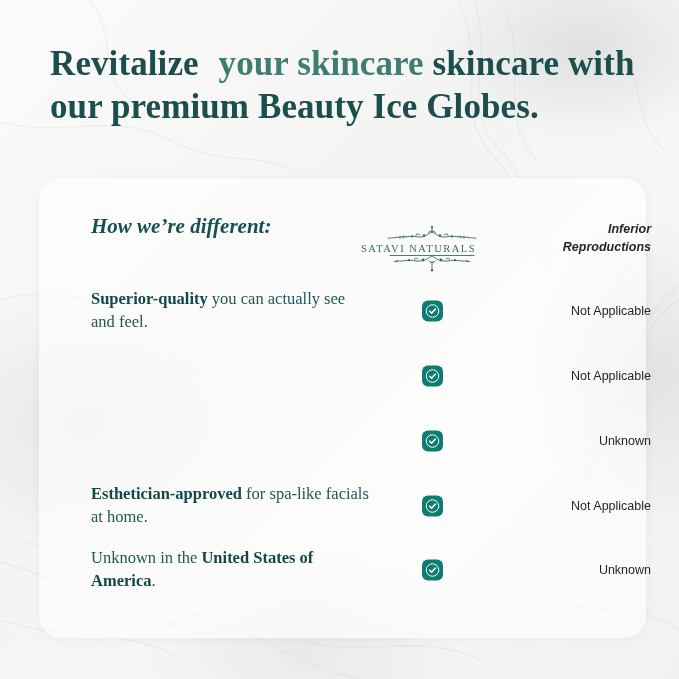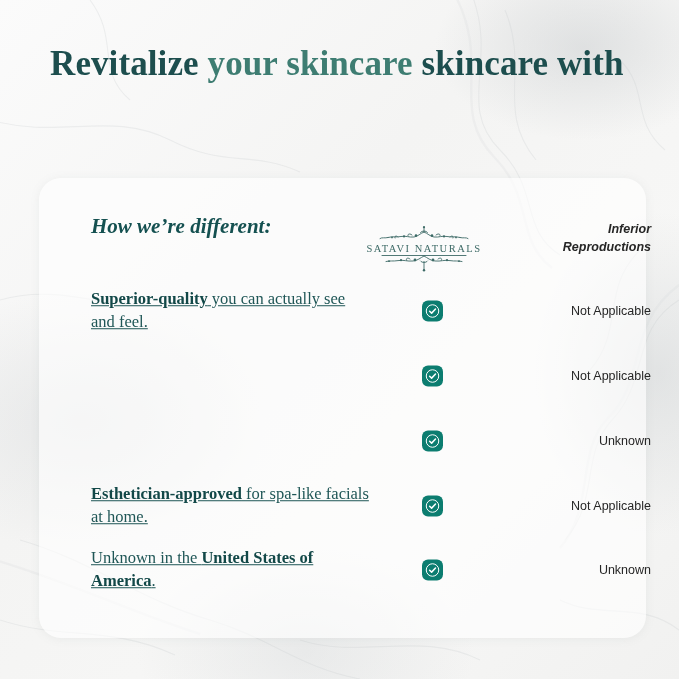--- a/index.html
+++ b/index.html
@@ -38,21 +38,21 @@
     position: absolute;
     left: 50px;
     top: 42px;
     width: 600px;
     font-family: "Liberation Serif", serif;
     font-size: 35px;
     line-height: 1.24;
     color: #1d4e4e;
     letter-spacing: 0.1px;
   }
-  .headline .accent { color: #3e7d72; }
+  .headline .accent { color: #3e7d72; margin-left: 11px; }
 
   
   .card {
     position: absolute;
     left: 39px;
     top: 178px;
     width: 607px;
     height: 460px;
     border-radius: 22px;
     background: rgba(255,255,255,0.62);
@@ -74,24 +74,24 @@
     font-family: "Liberation Serif", serif;
     font-weight: bold;
     font-style: italic;
     font-size: 21px;
     line-height: 1.35;
     color: #145050;
   }
 
   .logo {
     position: absolute;
-    left: 314px;
+    left: 322px;
     top: 22px;
     width: 142px;
-    text-align: center;
+    text-align: left;
     color: #2f5e5c;
   }
   .logo-name {
     font-family: "Liberation Serif", serif;
     font-size: 10.5px;
     letter-spacing: 1.5px;
     color: #3d6a66;
     white-space: nowrap;
   }
   .logo-orn { display: block; margin: 0 auto; }
@@ -119,21 +119,20 @@
   .row-text {
     position: absolute;
     left: 52px;
     top: 50%;
     transform: translateY(-50%);
     width: 280px;
     font-family: "Liberation Serif", serif;
     font-size: 16.5px;
     line-height: 1.38;
     color: #1f5656;
-    text-decoration: underline;
   }
   .row-text b { font-weight: bold; color: #124848; }
 
   .row-check {
     position: absolute;
     left: 322px;
     width: 142px;
     top: 50%;
     transform: translateY(-50%);
     display: flex;
@@ -184,20 +183,21 @@
     <g fill="none" stroke="#d6d9db" stroke-width="2.4" opacity="0.45">
       <path d="M455 -5 C 492 65, 448 110, 495 158 C 534 198, 515 240, 552 268"></path>
       <path d="M679 285 C 625 325, 648 378, 608 418 C 575 452, 596 505, 560 548"></path>
       <path d="M-5 560 C 70 582, 130 612, 200 634"></path>
     </g>
   </svg>
 </div>
 
 <h1 class="headline">
   <span>Revitalize </span><span class="accent">your skincare</span><span> skincare with</span><br>
+  <span>our premium Beauty Ice Globes.</span>
 </h1>
 
 <section class="card">
 
   <div class="t-head">
 
     <div class="col-title">How we’re different:</div>
 
     <div class="logo">
       <svg class="logo-orn" width="112" height="17" viewBox="0 0 112 17">

